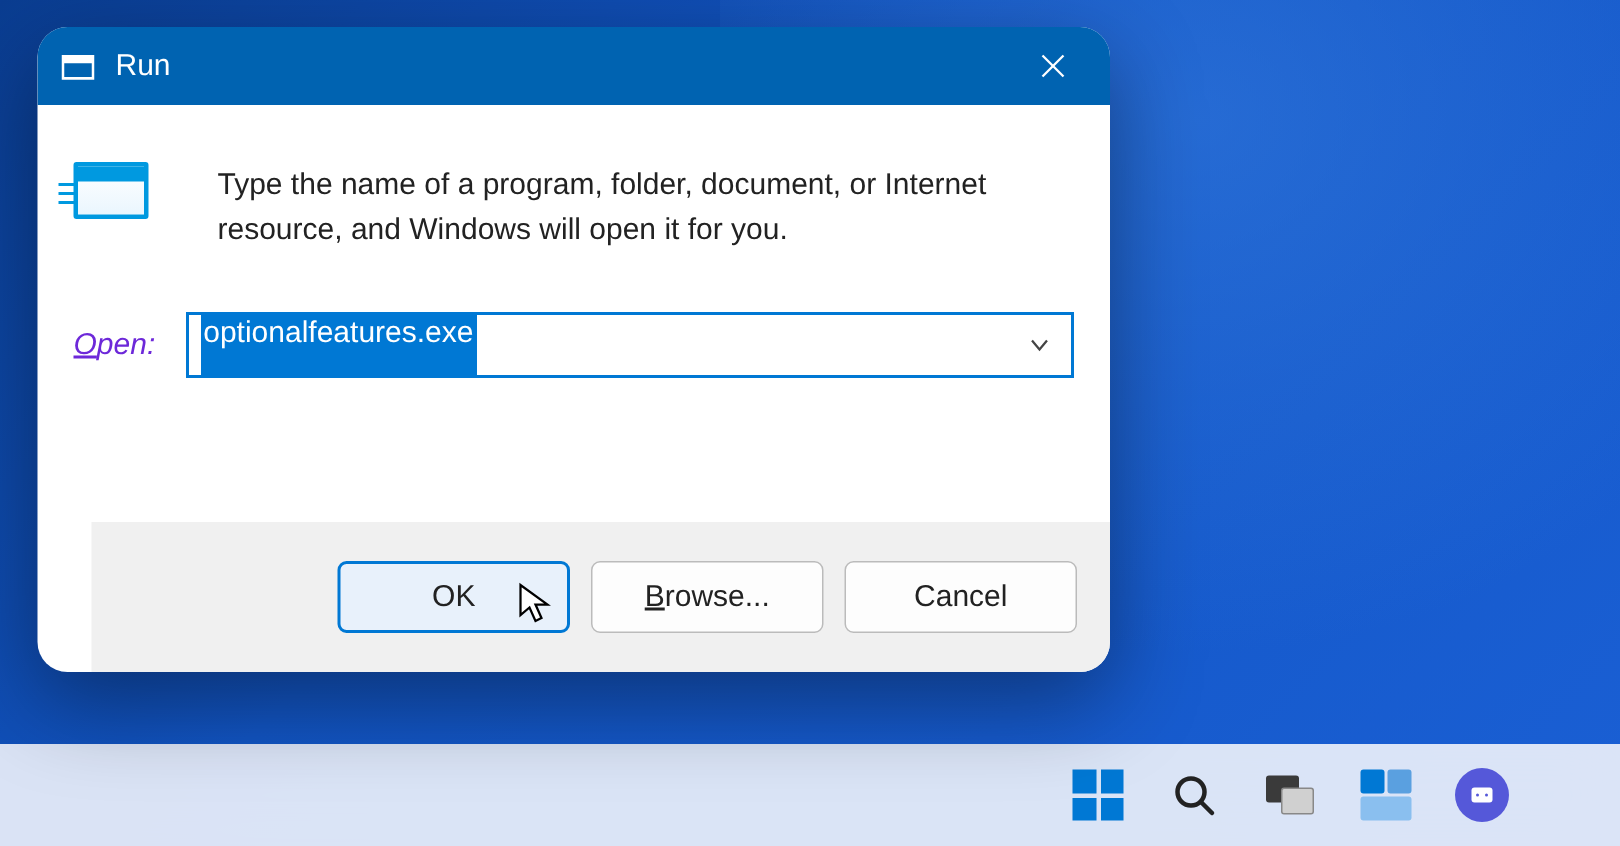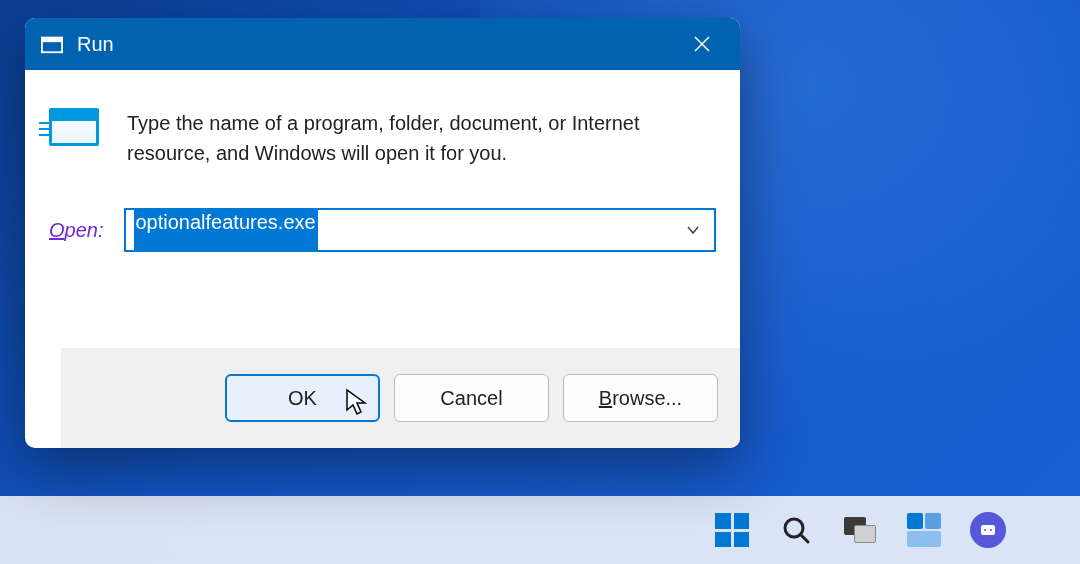--- a/index.html
+++ b/index.html
@@ -20,21 +20,21 @@
       background: radial-gradient(ellipse at 40% 30%, rgba(50,120,220,0.6), transparent 60%);
       z-index: 0;
     }
     .run-dialog {
       position: absolute;
       top: 18px;
       left: 25px;
       width: 715px;
       height: 430px;
       background: #ffffff;
-      border-radius: 10px;
+      border-radius: 20px;
       box-shadow: 0 20px 60px rgba(0,0,0,0.4);
       overflow: hidden;
       z-index: 10;
     }
     .titlebar {
       height: 52px;
       background: #0063b1;
       display: flex;
       align-items: center;
       padding: 0 16px;
@@ -57,21 +57,21 @@
       align-items: center;
       justify-content: center;
       cursor: pointer;
       font-size: 18px;
       font-weight: 300;
     }
     .body-area {
       padding: 38px 24px 24px 24px;
       display: flex;
       align-items: flex-start;
-      gap: 18px;
+      gap: 36px;
     }
     .run-icon {
       width: 60px;
       height: 50px;
       flex-shrink: 0;
       position: relative;
     }
     .run-icon-box {
       width: 50px;
       height: 38px;
@@ -279,24 +279,24 @@
         <polyline points="2,4 7,10 12,4" fill="none" stroke="#444" stroke-width="1.5"></polyline>
       </svg>
     </div>
   </div>
 
   <div class="button-row">
     <div class="btn ok">
       <span>OK</span>
     </div>
     <div class="btn">
+      <span><span class="u">B</span><span>rowse...</span></span>
+    </div>
+    <div class="btn">
       <span>Cancel</span>
-    </div>
-    <div class="btn">
-      <span><span class="u">B</span><span>rowse...</span></span>
     </div>
   </div>
 
   <svg class="cursor" width="24" height="30" viewBox="0 0 24 30">
     <path d="M2 2 L2 22 L8 17 L12 26 L16 24 L12 15 L20 15 Z" fill="#fff" stroke="#000" stroke-width="1.5"></path>
   </svg>
 </div>
 
 <div class="taskbar">
   <div class="tb-item">

